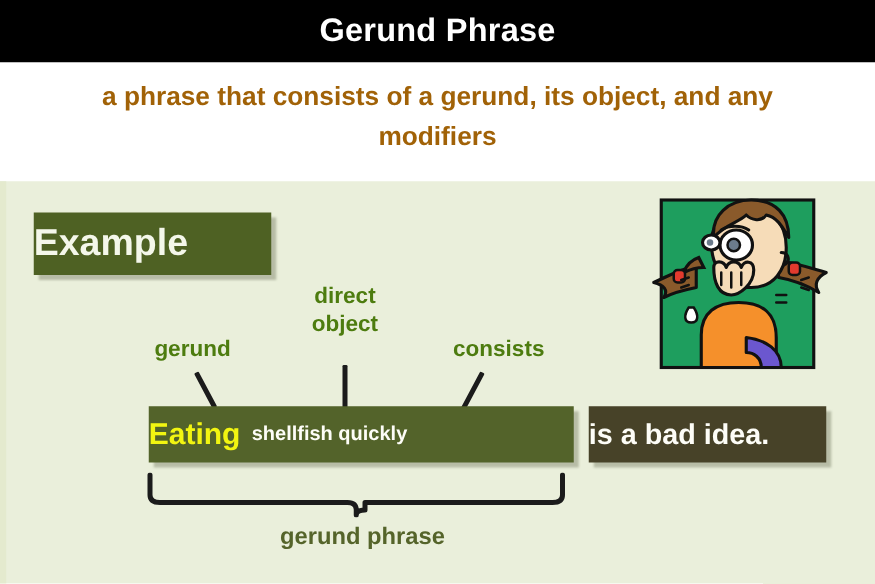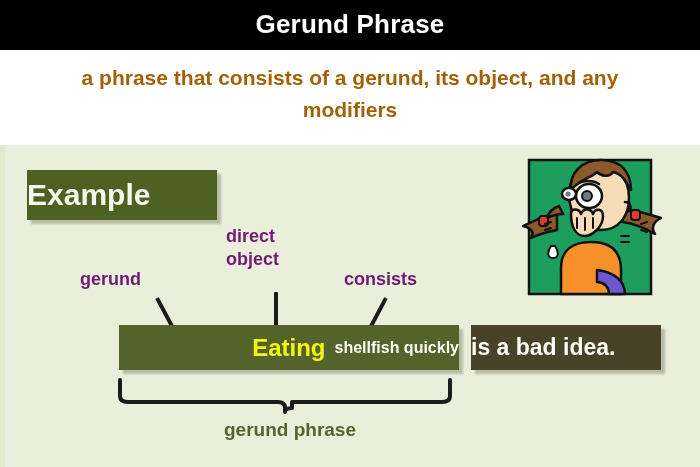--- a/index.html
+++ b/index.html
@@ -90,27 +90,28 @@
     text-align: left;
     color: #f4f7ea;
     font-size: 30px;
     font-weight: bold;
     line-height: 36px;
   }
 
   
   .callout {
     position: absolute;
-    color: #701a75;
+    color: #4d7c0f;
     font-size: 18px;
     font-weight: bold;
     line-height: 23px;
+    text-align: center;
     white-space: pre-line;
   }
-  #label-gerund { left: 80px; top: 268px; width: 100px; }
+  #label-gerund { left: 104px; top: 268px; width: 100px; }
   #label-direct-object { left: 226px; top: 225px; width: 100px; }
   #label-modifier { left: 344px; top: 268px; width: 110px; }
 
   
   .leader {
     position: absolute;
     background: #1b1b1b;
   }
   #leader-gerund {
     left: 155px; top: 298px;
@@ -140,21 +141,21 @@
     background: rgba(90,95,70,0.35);
     filter: blur(1px);
   }
   #phrase-box {
     position: absolute;
     left: 119px; top: 325px;
     width: 340px; height: 45px;
     background: #53632a;
     display: flex;
     align-items: center;
-    justify-content: flex-end;
+    justify-content: flex-start;
   }
   #phrase-gerund {
     color: #f2f511;
     font-size: 24px;
     font-weight: bold;
     padding-right: 9px;
   }
   #phrase-rest {
     color: #fdfdf7;
     font-size: 16px;

